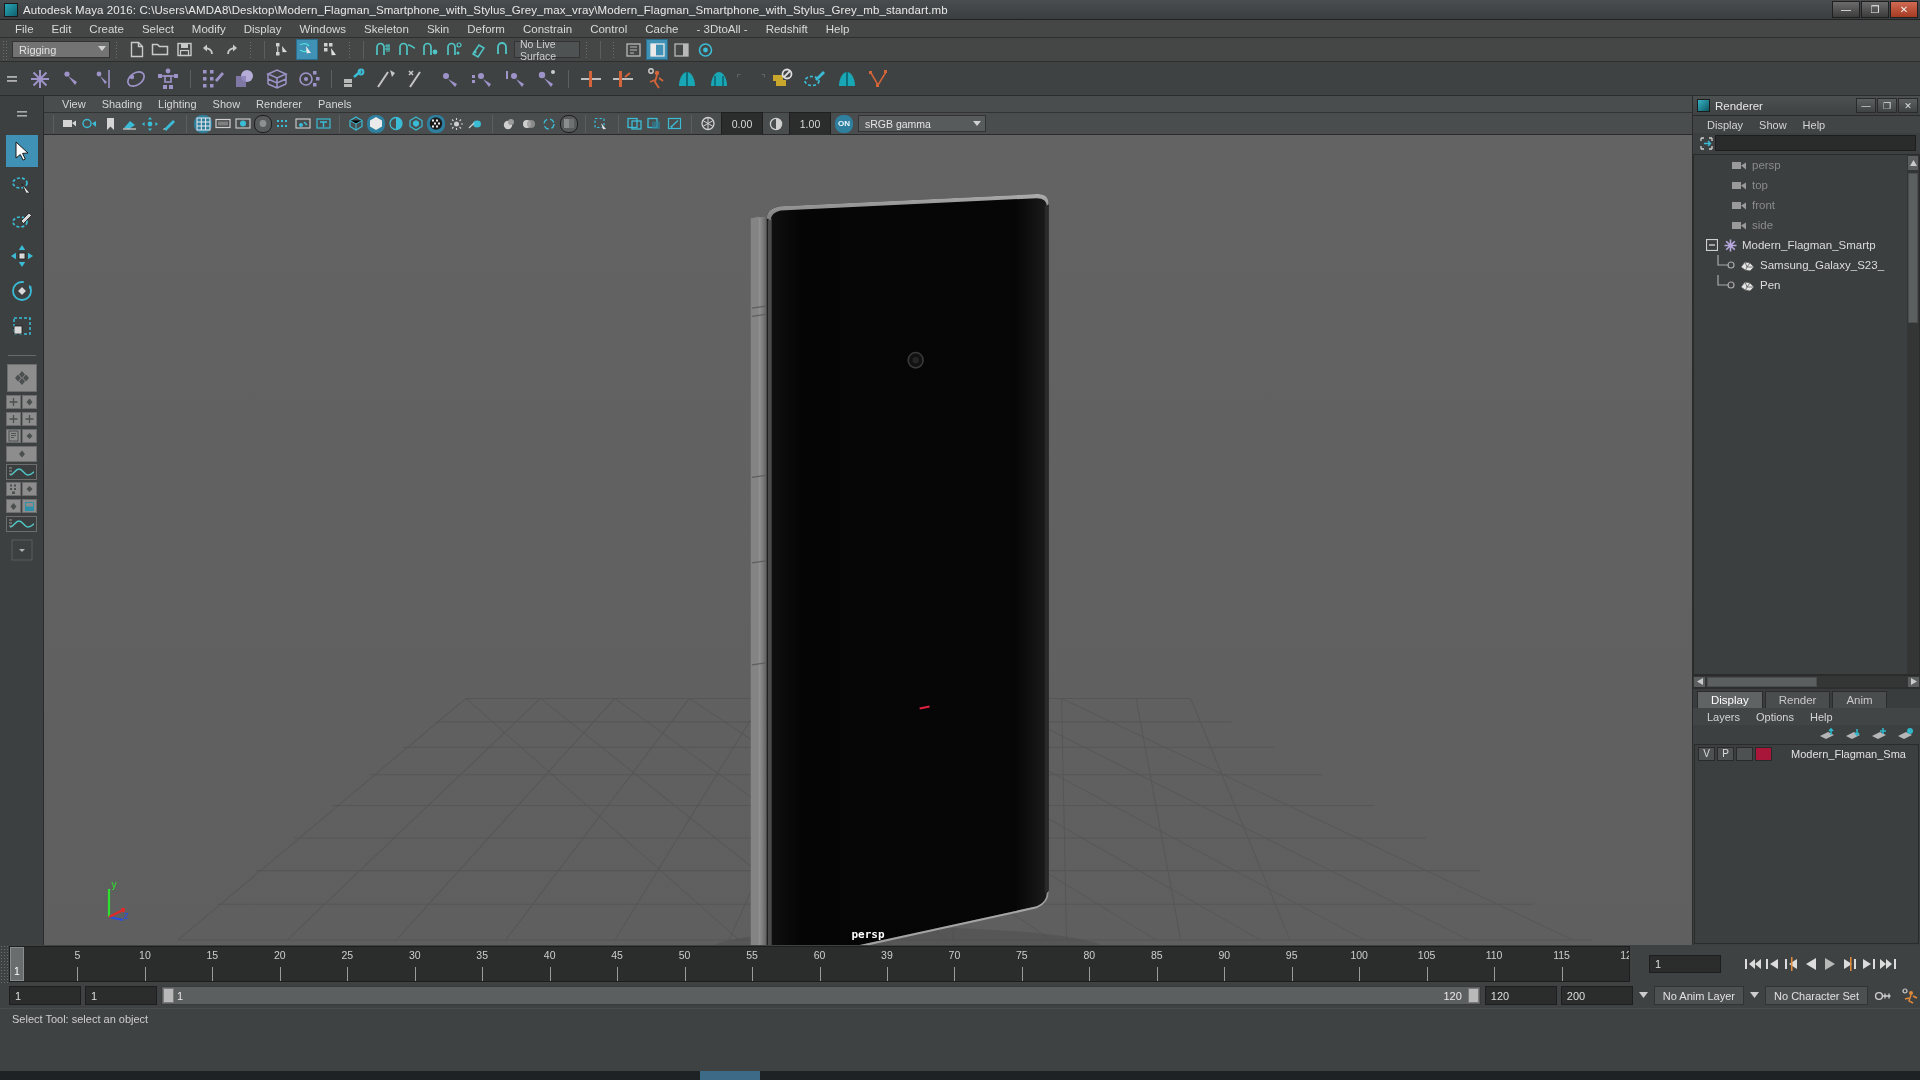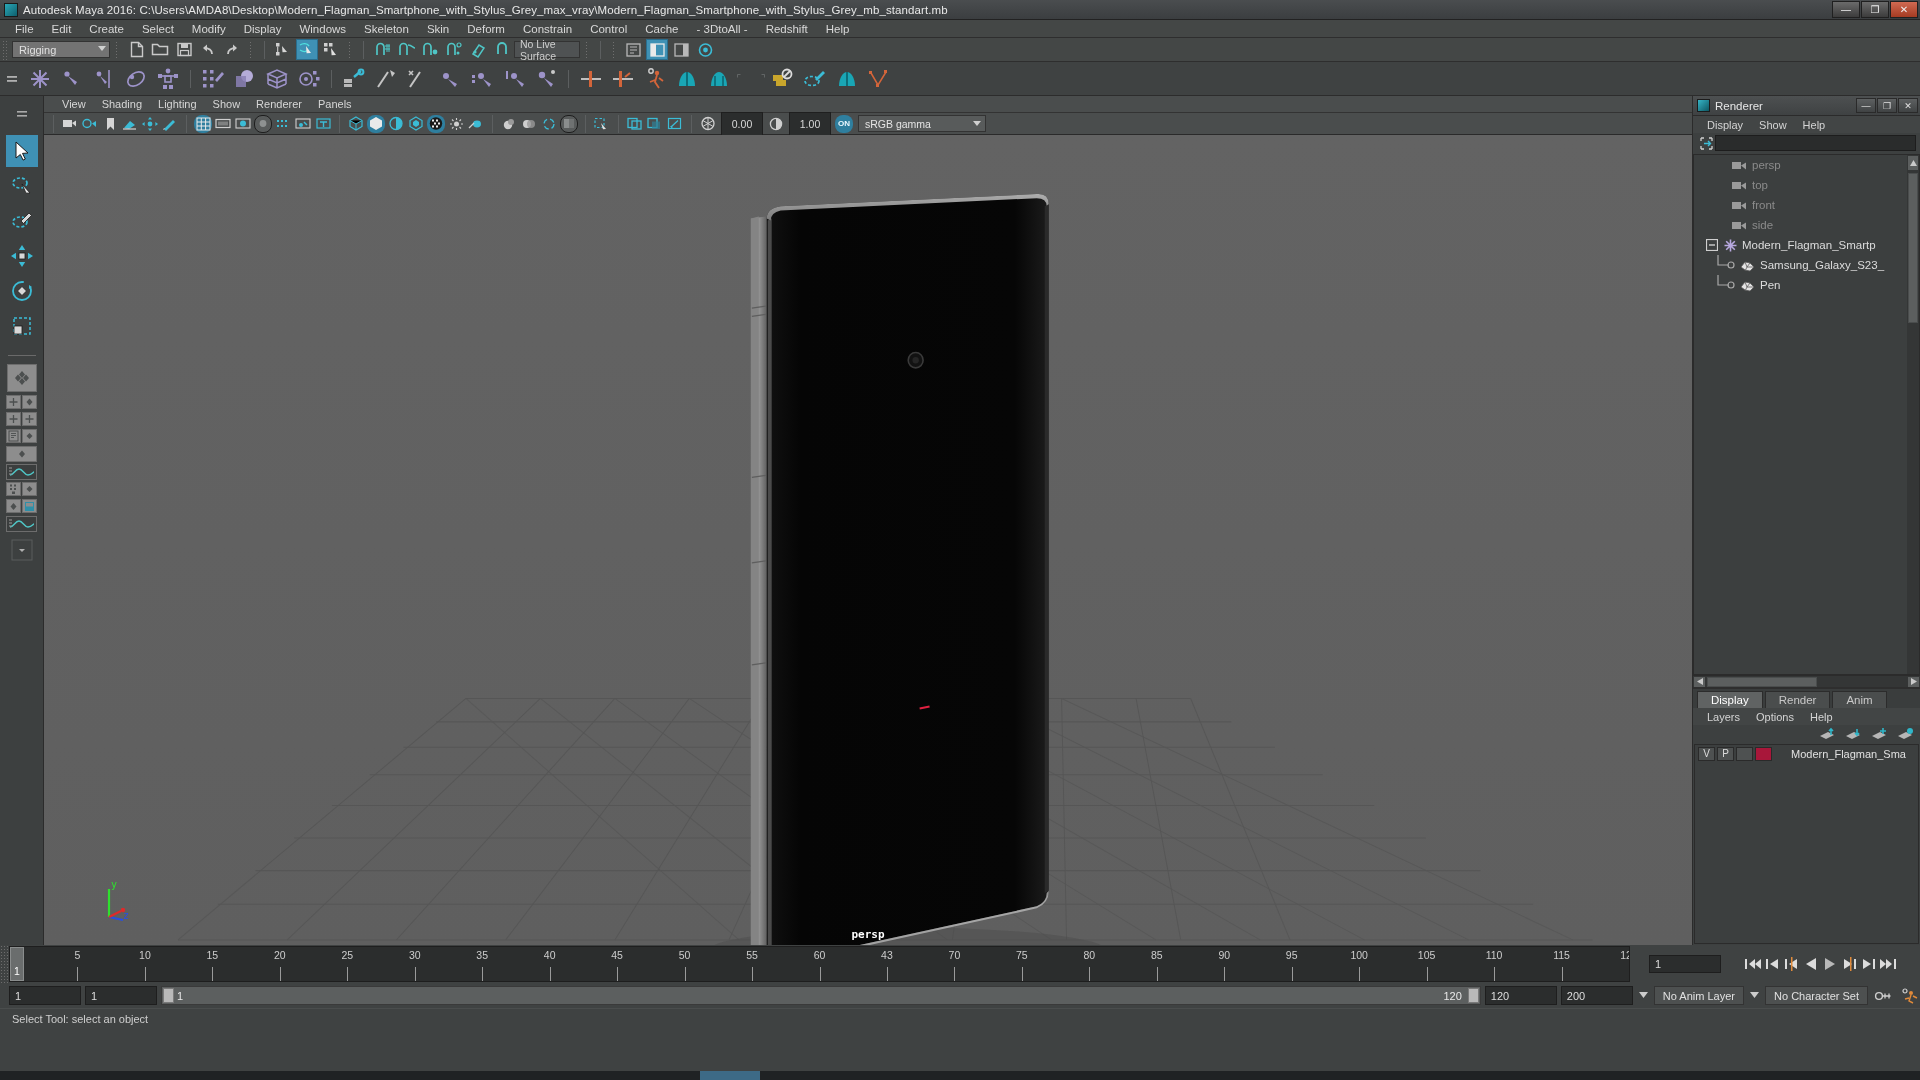--- a/index.html
+++ b/index.html
@@ -1284,21 +1284,21 @@
           <div class="tlab" style="left: 33.3333%;">40</div>
           <div class="tick" style="left: 33.3333%;"></div>
           <div class="tlab" style="left: 37.5%;">45</div>
           <div class="tick" style="left: 37.5%;"></div>
           <div class="tlab" style="left: 41.6667%;">50</div>
           <div class="tick" style="left: 41.6667%;"></div>
           <div class="tlab" style="left: 45.8333%;">55</div>
           <div class="tick" style="left: 45.8333%;"></div>
           <div class="tlab" style="left: 50%;">60</div>
           <div class="tick" style="left: 50%;"></div>
-          <div class="tlab" style="left: 54.1667%;">43</div>
+          <div class="tlab" style="left: 54.1667%;">39</div>
           <div class="tick" style="left: 54.1667%;"></div>
           <div class="tlab" style="left: 58.3333%;">70</div>
           <div class="tick" style="left: 58.3333%;"></div>
           <div class="tlab" style="left: 62.5%;">75</div>
           <div class="tick" style="left: 62.5%;"></div>
           <div class="tlab" style="left: 66.6667%;">80</div>
           <div class="tick" style="left: 66.6667%;"></div>
           <div class="tlab" style="left: 70.8333%;">85</div>
           <div class="tick" style="left: 70.8333%;"></div>
           <div class="tlab" style="left: 75%;">90</div>

